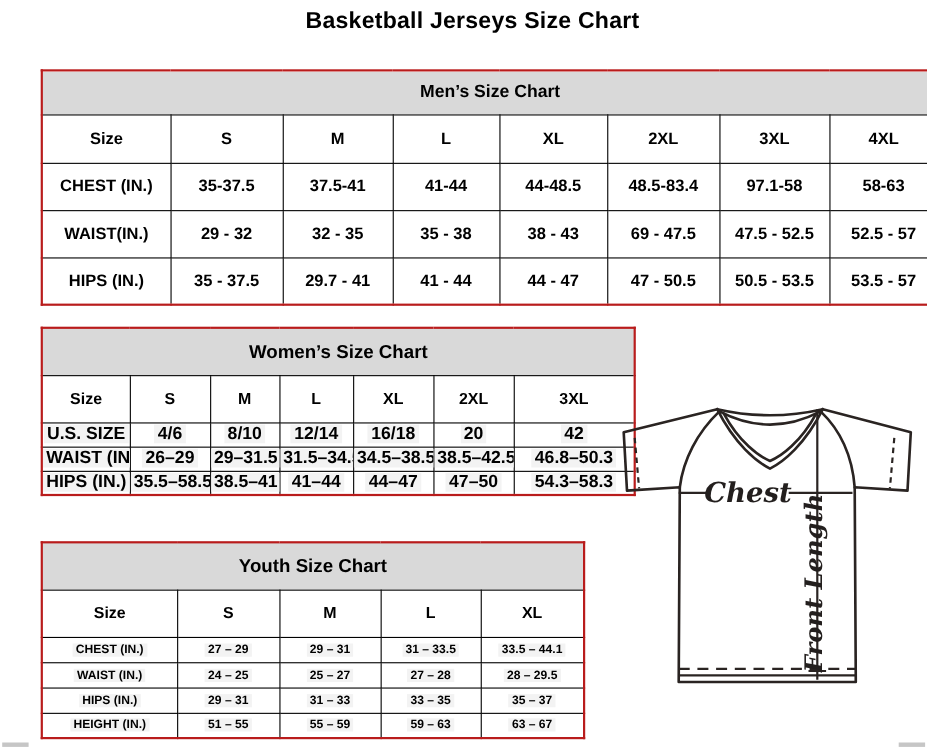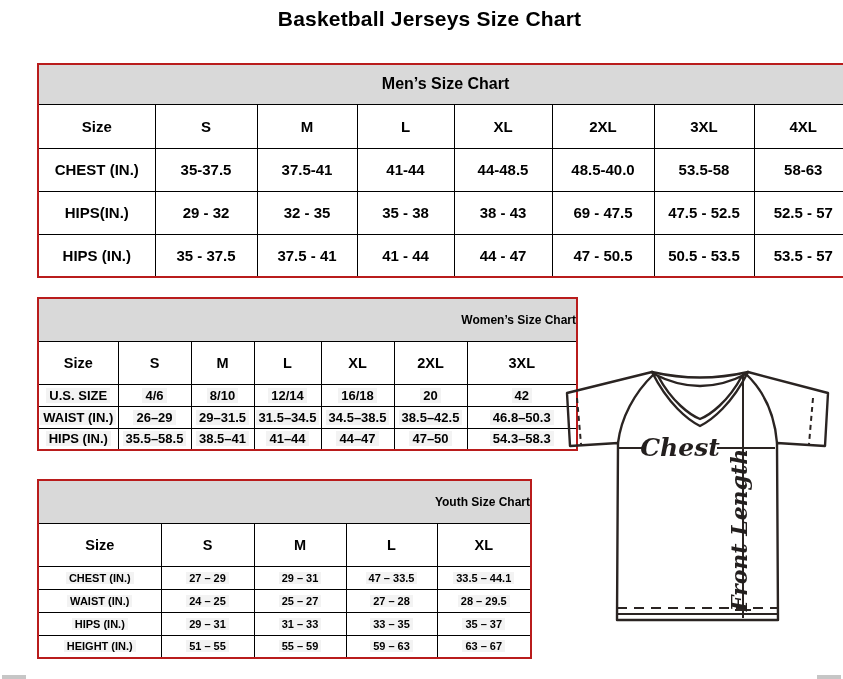--- a/index.html
+++ b/index.html
@@ -28,31 +28,31 @@
   .t td {
     border:1px solid #000;
     text-align:center;
     vertical-align:middle;
     font-weight:700;
     overflow:hidden;
     white-space:nowrap;
   }
   .men-t   { left:14px; top:63px;  width:815px; }
   .women-t { left:14px; top:297px; width:539px; }
-  .youth-t { left:14px; top:479px; width:493px; }
+  .youth-t { left:14px; top:492px; width:493px; }
 
   tr.band td { background:#d9d9d9; font-size:16px; height:40px; }
-  .women-t tr.band td, .youth-t tr.band td { height:43px; font-size:12px;text-align:right; }
+  .women-t tr.band td, .youth-t tr.band td { height:43px; font-size:17px; }
 
   .men-t tr.hdr td { height:44px; font-size:15px; }
   .men-t tr.val td { height:43px; font-size:15px; }
   .men-t td.lbl    { font-size:13.5px; }
 
   .women-t tr.hdr td { height:43px; font-size:14.5px; }
-  .women-t tr.val td { height:22px; font-size:13px; }
+  .women-t tr.val td { height:22px; font-size:16px; }
   .women-t td.lbl    { font-size:11px; }
 
   .youth-t tr.hdr td { height:43px; font-size:14.5px; }
   .youth-t tr.val td { height:23px; font-size:11px; }
   .youth-t td.lbl    { font-size:11px; }
 
   .hl { background:#f3f3f3; padding:0 3px; }
 
   svg.jersey { position:absolute; left:550px; top:358px; }
   .mline { stroke:#2a2422; stroke-width:2; fill:none; }
@@ -95,38 +95,38 @@
       <td>2XL</td>
       <td>3XL</td>
       <td>4XL</td>
     </tr>
     <tr class="val">
       <td class="lbl">CHEST (IN.)</td>
       <td>35-37.5</td>
       <td>37.5-41</td>
       <td>41-44</td>
       <td>44-48.5</td>
-      <td>48.5-40.0</td>
-      <td>53.5-58</td>
+      <td>48.5-83.4</td>
+      <td>97.1-58</td>
       <td>58-63</td>
     </tr>
     <tr class="val">
-      <td class="lbl">HIPS(IN.)</td>
+      <td class="lbl">WAIST(IN.)</td>
       <td>29 - 32</td>
       <td>32 - 35</td>
       <td>35 - 38</td>
       <td>38 - 43</td>
       <td>69 - 47.5</td>
       <td>47.5 - 52.5</td>
       <td>52.5 - 57</td>
     </tr>
     <tr class="val">
       <td class="lbl">HIPS (IN.)</td>
       <td>35 - 37.5</td>
-      <td>37.5 - 41</td>
+      <td>29.7 - 41</td>
       <td>41 - 44</td>
       <td>44 - 47</td>
       <td>47 - 50.5</td>
       <td>50.5 - 53.5</td>
       <td>53.5 - 57</td>
     </tr>
   </tbody>
 </table>
 
 <table class="t women-t">
@@ -198,21 +198,21 @@
       <td>Size</td>
       <td>S</td>
       <td>M</td>
       <td>L</td>
       <td>XL</td>
     </tr>
     <tr class="val">
       <td class="lbl"><span class="hl">CHEST (IN.)</span></td>
       <td><span class="hl">27 – 29</span></td>
       <td><span class="hl">29 – 31</span></td>
-      <td><span class="hl">47 – 33.5</span></td>
+      <td><span class="hl">31 – 33.5</span></td>
       <td><span class="hl">33.5 – 44.1</span></td>
     </tr>
     <tr class="val">
       <td class="lbl"><span class="hl">WAIST (IN.)</span></td>
       <td><span class="hl">24 – 25</span></td>
       <td><span class="hl">25 – 27</span></td>
       <td><span class="hl">27 – 28</span></td>
       <td><span class="hl">28 – 29.5</span></td>
     </tr>
     <tr class="val">

